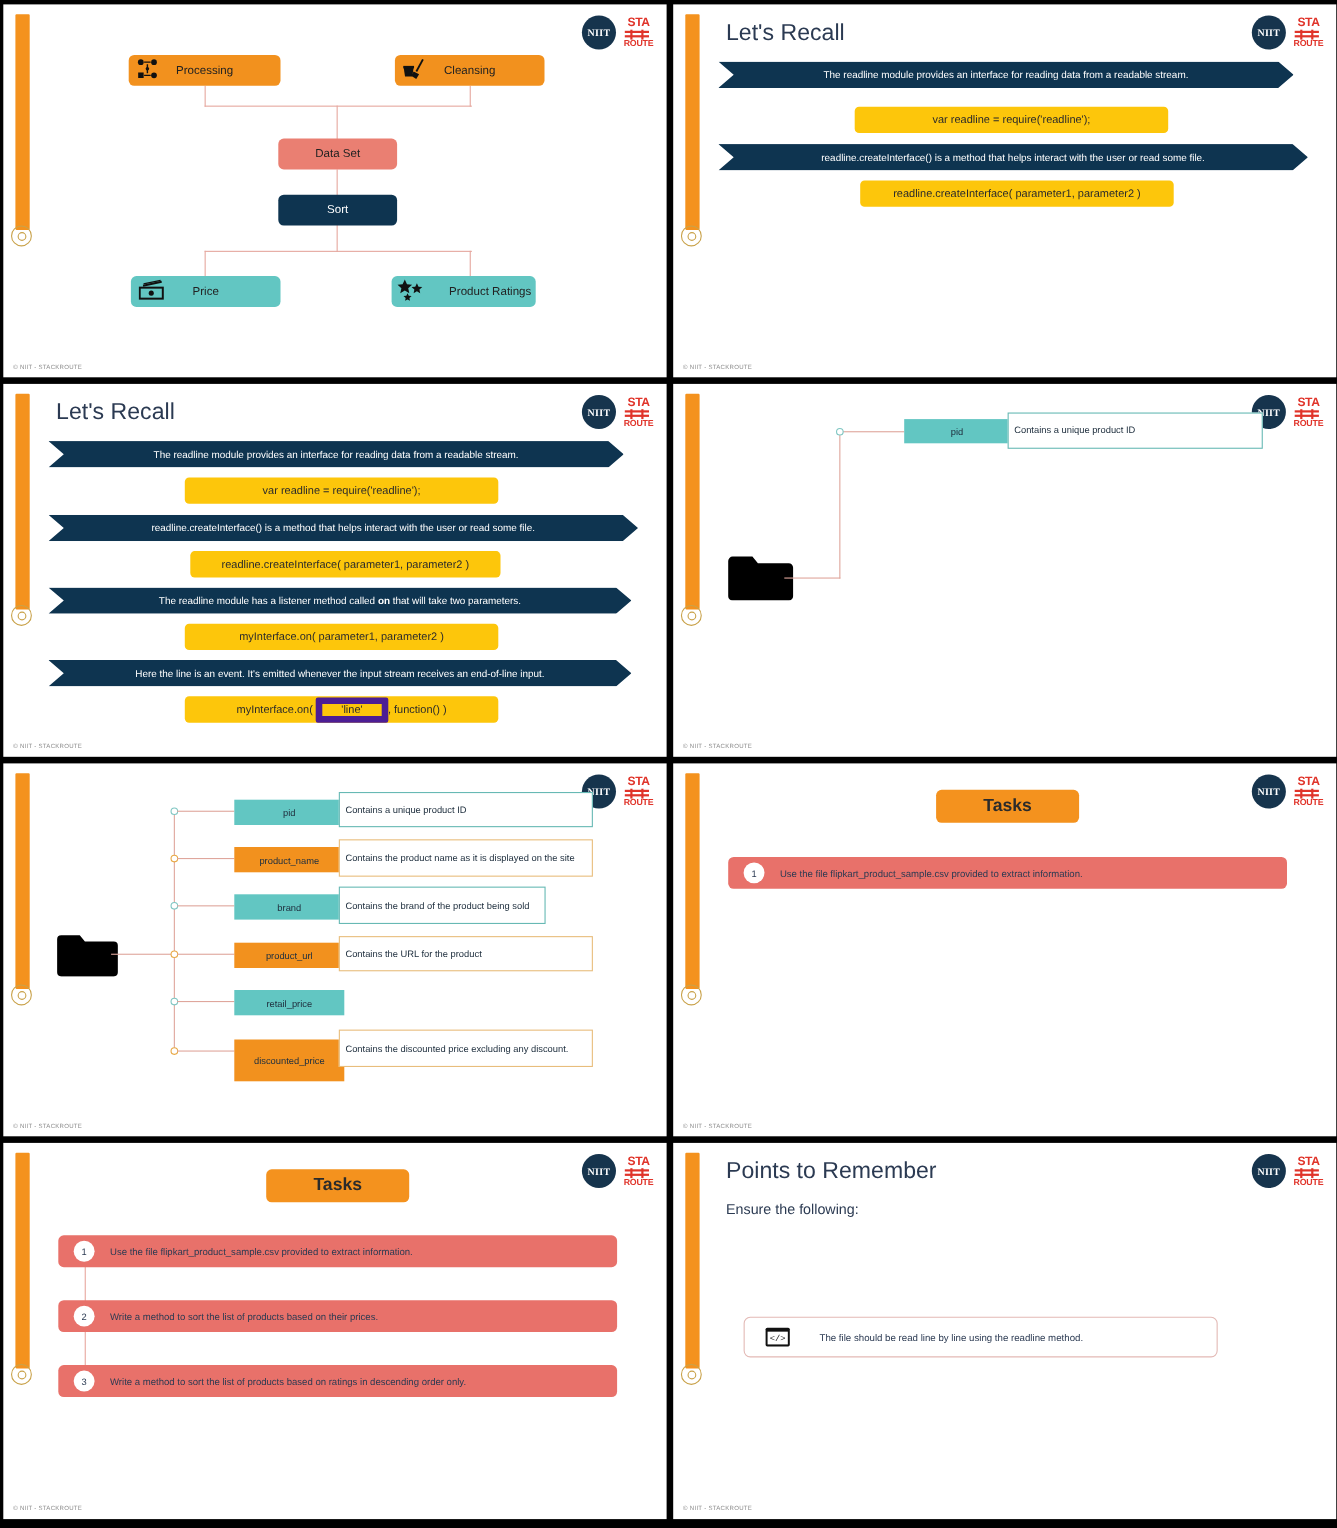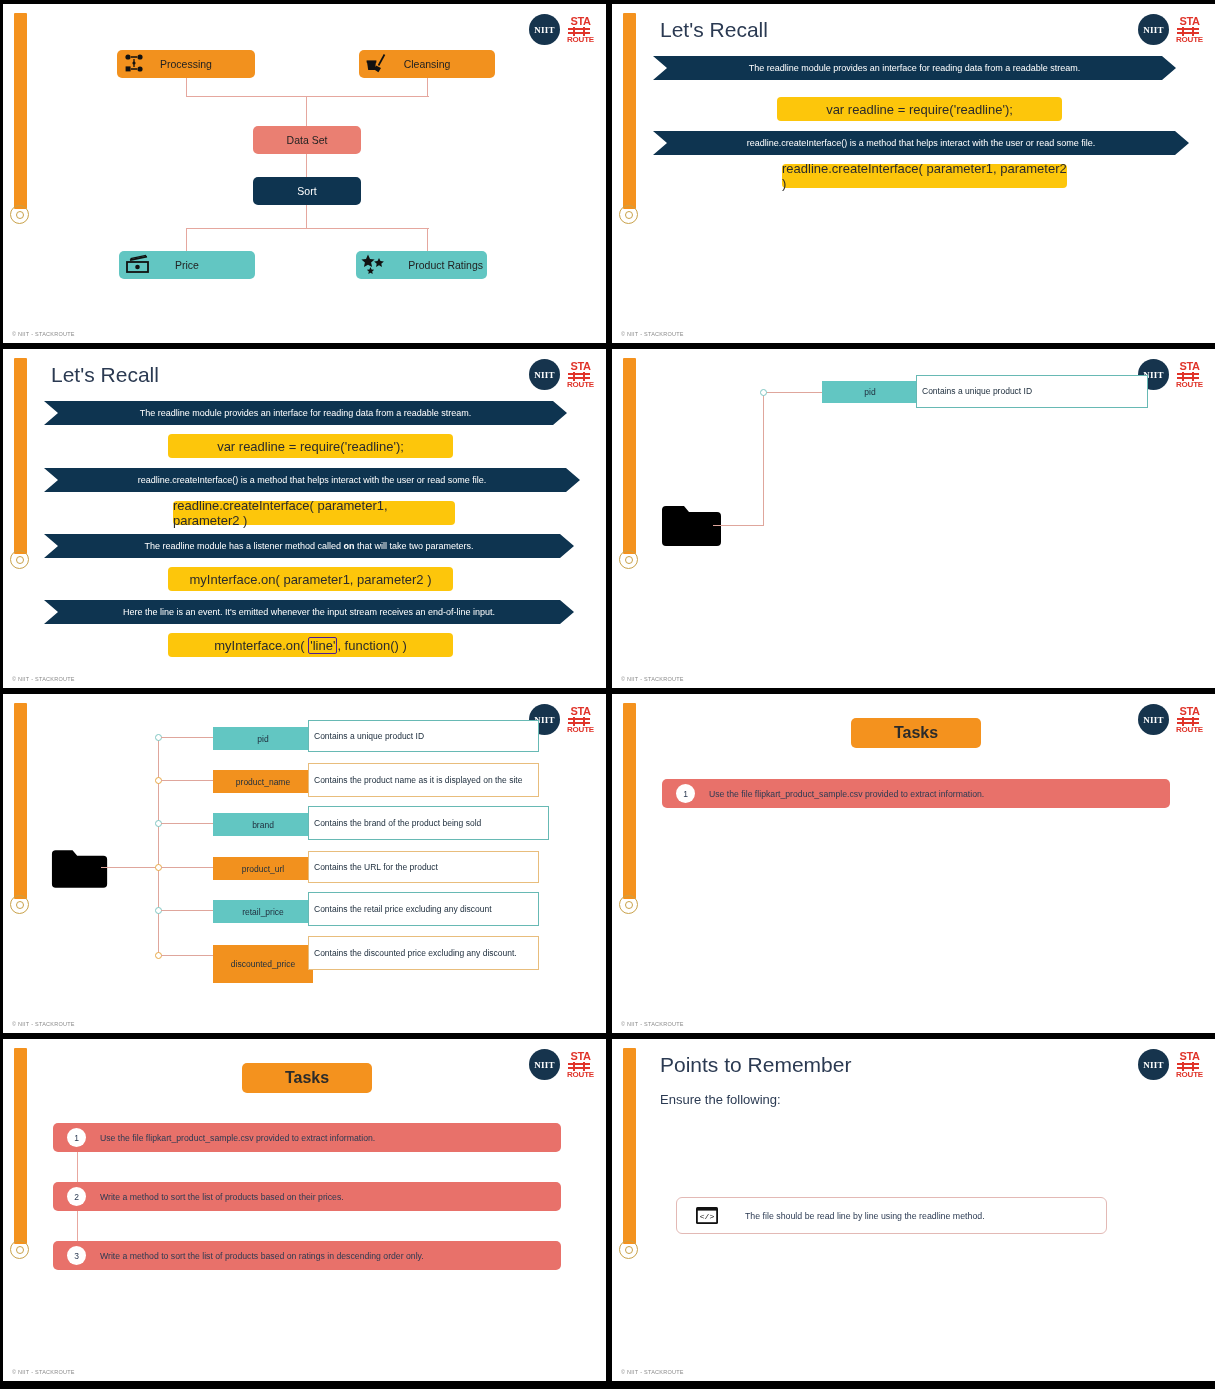--- a/index.html
+++ b/index.html
@@ -98,23 +98,23 @@
   .banner {
     position:absolute; height:24px;
     background:#0e3450; color:#fff;
     font-size:9px; display:flex; align-items:center; justify-content:center;
     clip-path: polygon(0 0, calc(100% - 14px) 0, 100% 50%, calc(100% - 14px) 100%, 0 100%, 14px 50%);
     padding: 0 18px; text-align:right;
   }
   .codebar {
     position:absolute; height:24px; border-radius:4px;
     background:#fdc60b; color:#2b2b2b;
-    font-size:13px; display:flex; align-items:center; justify-content:center;
-  }
-  .hl { border:1px solid #4c1d95; padding:0 1px; border-radius:2px; }
+    font-size:10px; display:flex; align-items:center; justify-content:center;
+  }
+  .hl { border:6px solid #4c1d95; padding:0 17px; border-radius:2px; }
 
   
   .folder { position:absolute; }
   .tree-line { position:absolute; background:#dfa69c; }
   .node-dot {
     position:absolute; width:7px; height:7px; border-radius:50%;
     background:#fff; border:1.3px solid #7fc6c2;
   }
   .node-dot.o { border-color:#e8a845; }
   .key-box {
@@ -407,28 +407,25 @@
     <div class="key-box orange" style="left:210px; top:251px; width:100px; height:38px;">
         <span>discounted_price</span>
       </div>
 
     <div class="desc-box teal" style="left:305px; top:26px;  width:231px; height:32px;">
         <span>Contains a unique product ID</span>
       </div>
     <div class="desc-box orange" style="left:305px; top:69px;  width:231px; height:34px;">
         <span>Contains the product name as it is displayed on the site</span>
       </div>
-    <div class="desc-box teal" style="left:305px; top:112px; width:241px; height:34px;">
+    <div class="desc-box teal" style="left:305px; top:112px; width:188px; height:34px;">
         <span>Contains the brand of the product being sold</span>
       </div>
     <div class="desc-box orange" style="left:305px; top:157px; width:231px; height:32px;">
         <span>Contains the URL for the product</span>
-      </div>
-    <div class="desc-box teal" style="left:305px; top:198px; width:231px; height:34px;">
-        <span>Contains the retail price excluding any discount</span>
       </div>
     <div class="desc-box orange" style="left:305px; top:242px; width:231px; height:34px;">
         <span>Contains the discounted price excluding any discount.</span>
       </div>
 
     <div class="footer">© NIIT - STACKROUTE</div>
   </div>
 
   <div class="slide">
     <div class="rail"></div>

